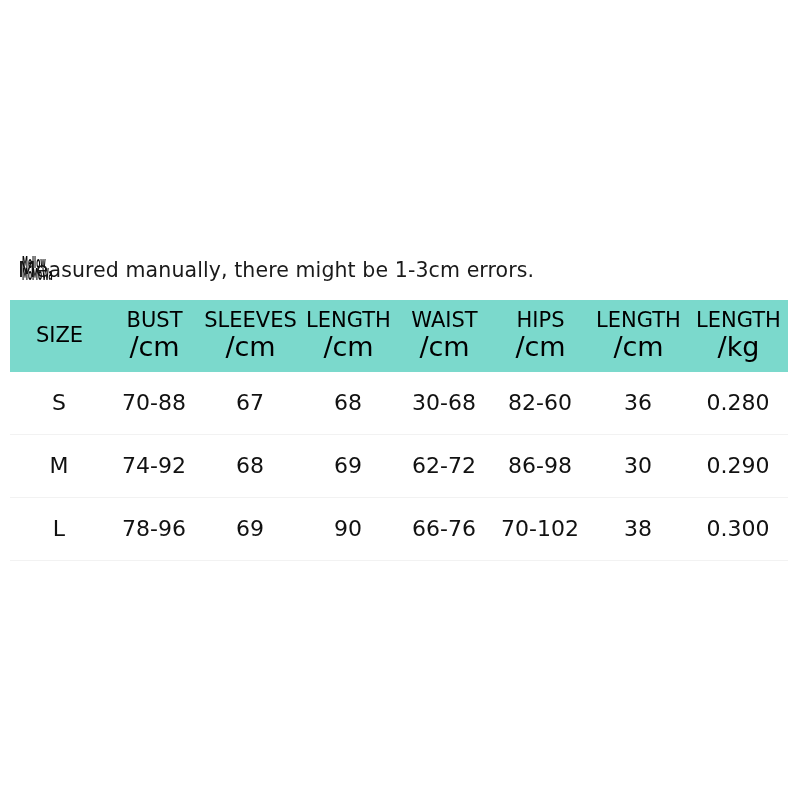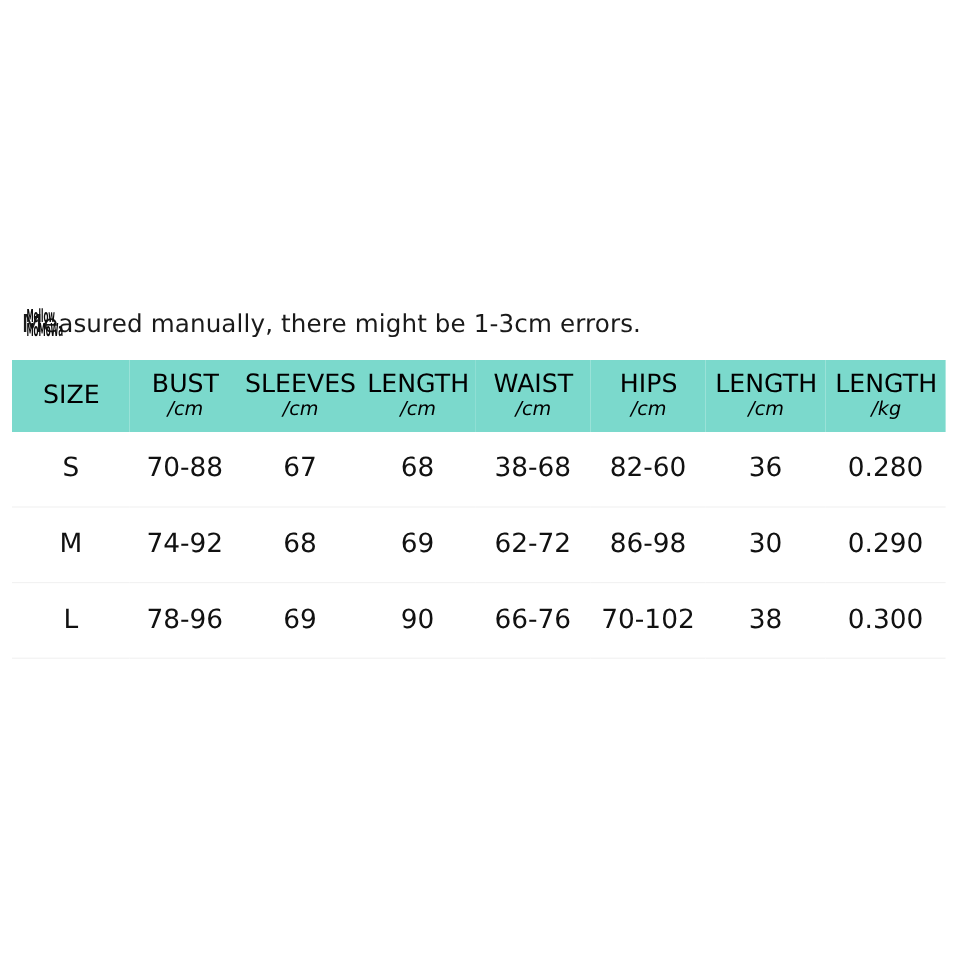--- a/index.html
+++ b/index.html
@@ -105,22 +105,21 @@
     font-size: 21px;
     line-height: 1.08;
     padding: 9px 2px 11px 3px;
     vertical-align: middle;
     color: #000000;
     border: none;
   }
 
   .size-table th .unit {
     display: block;
-    font-size: 16px;
-    font-style: italic;
+    font-size: 27px;
   }
   
   .size-table th.size-head {
     font-size: 21px;
   }
 
   .size-table td {
     font-size: 22px;
     text-align: center;
     vertical-align: middle;
@@ -205,21 +204,21 @@
           <span class="unit">/kg</span>
         </th>
       </tr>
     </thead>
     <tbody>
       <tr>
         <td>S</td>
         <td>70-88</td>
         <td>67</td>
         <td>68</td>
-        <td>38-68</td>
+        <td>30-68</td>
         <td>82-60</td>
         <td>36</td>
         <td>0.280</td>
       </tr>
       <tr>
         <td>M</td>
         <td>74-92</td>
         <td>68</td>
         <td>69</td>
         <td>62-72</td>

